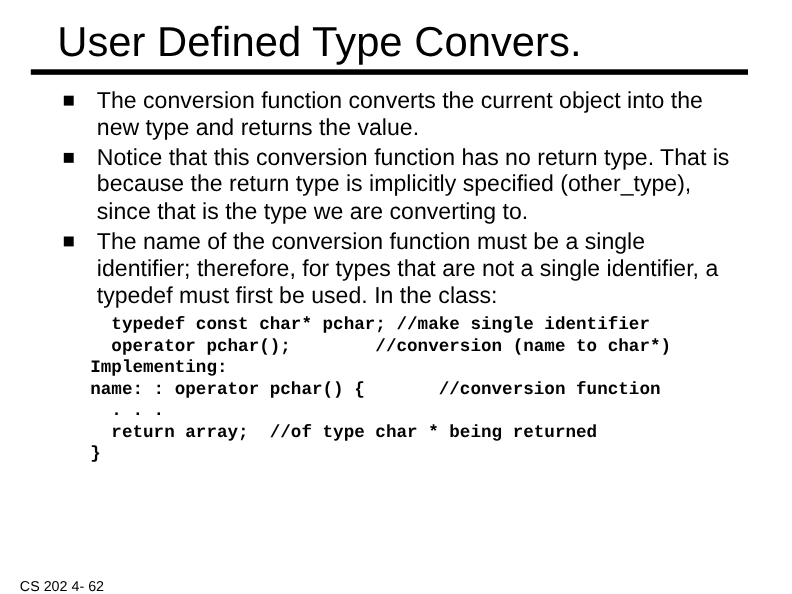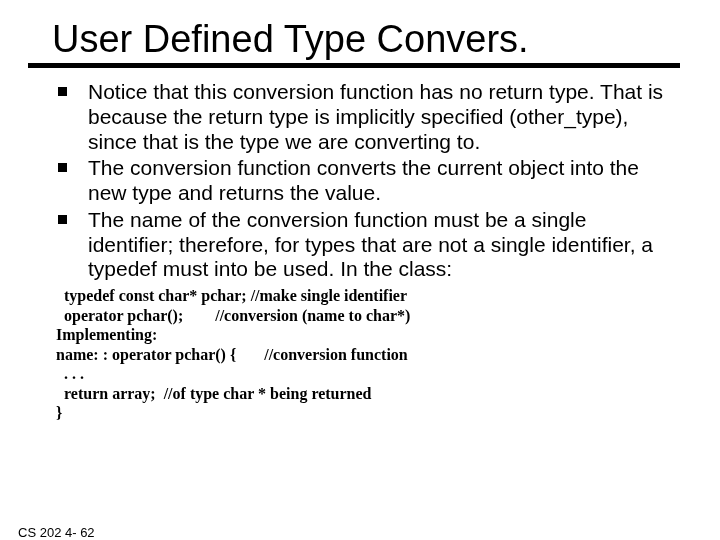--- a/index.html
+++ b/index.html
@@ -41,53 +41,53 @@
   }
   .bullets li .sq {
     position: absolute;
     left: 0;
     top: 7px;
     width: 9px;
     height: 9px;
     background: #000;
   }
   .code {
-    margin-left: 28px;
+    margin-left: 54px;
     margin-top: 4px;
     font-size: 16px;
     font-weight: bold;
     line-height: 1.22;
-    font-family: Liberation Serif, serif;
+    font-family: Liberation Mono, monospace;
     white-space: pre;
   }
   .footer {
     position: absolute;
     left: 18px;
     bottom: 0;
     font-size: 13px;
   }
 </style>
 </head>
 <body>
 
 <div class="slide">
   <h1 class="title">User Defined Type Convers.</h1>
   <hr class="rule">
   <ul class="bullets">
     <li>
       <span class="sq"></span>
+      <span>The conversion function converts the current object into the new type and returns the value.</span>
+    </li>
+    <li>
+      <span class="sq"></span>
       <span>Notice that this conversion function has no return type. That is because the return type is implicitly specified (other_type), since that is the type we are converting to.</span>
     </li>
     <li>
       <span class="sq"></span>
-      <span>The conversion function converts the current object into the new type and returns the value.</span>
-    </li>
-    <li>
-      <span class="sq"></span>
-      <span>The name of the conversion function must be a single identifier; therefore, for types that are not a single identifier, a typedef must into be used. In the class:</span>
+      <span>The name of the conversion function must be a single identifier; therefore, for types that are not a single identifier, a typedef must first be used. In the class:</span>
     </li>
   </ul>
   <div class="code">  typedef const char* pchar; //make single identifier
   operator pchar();        //conversion (name to char*)
 Implementing:
 name: : operator pchar() {       //conversion function
   . . .
   return array;  //of type char * being returned
 }</div>
 </div>

